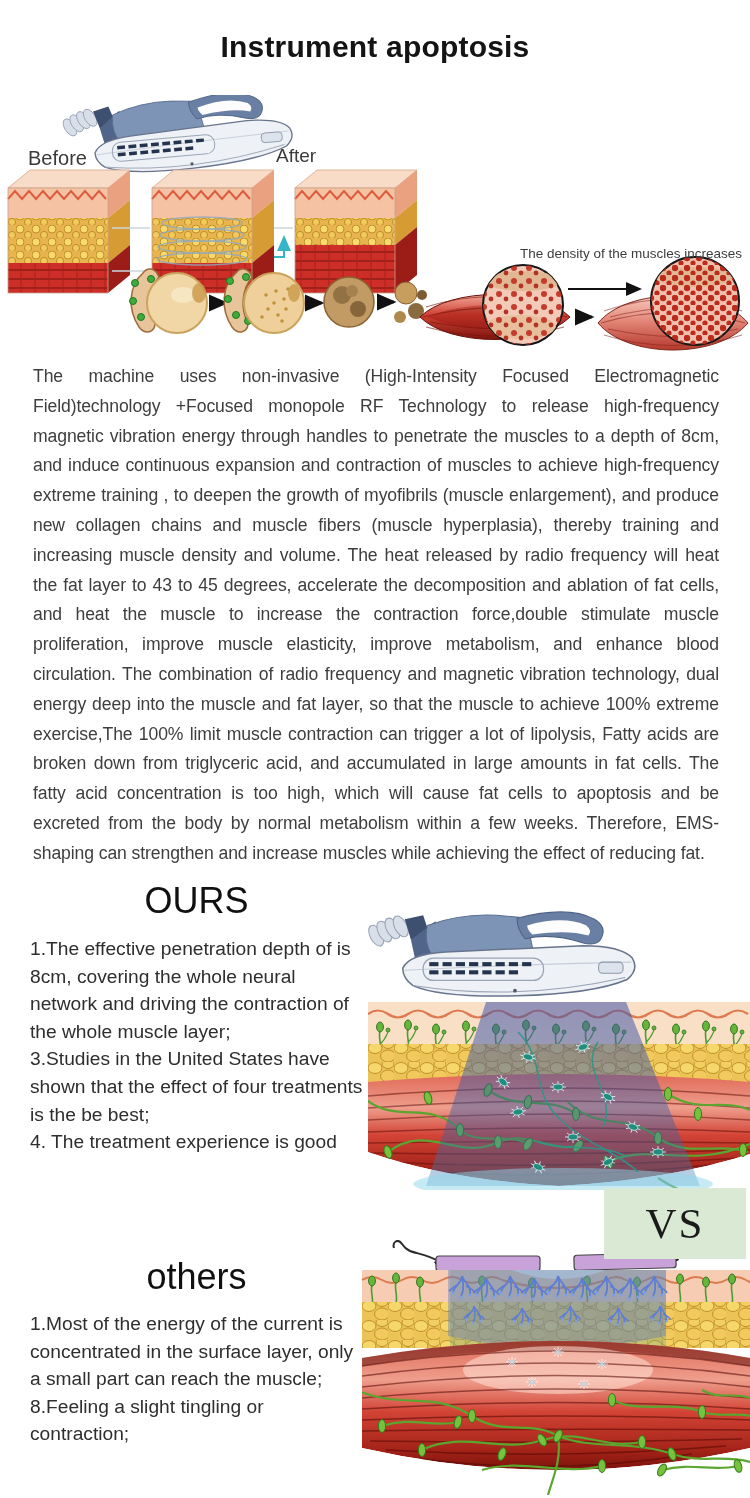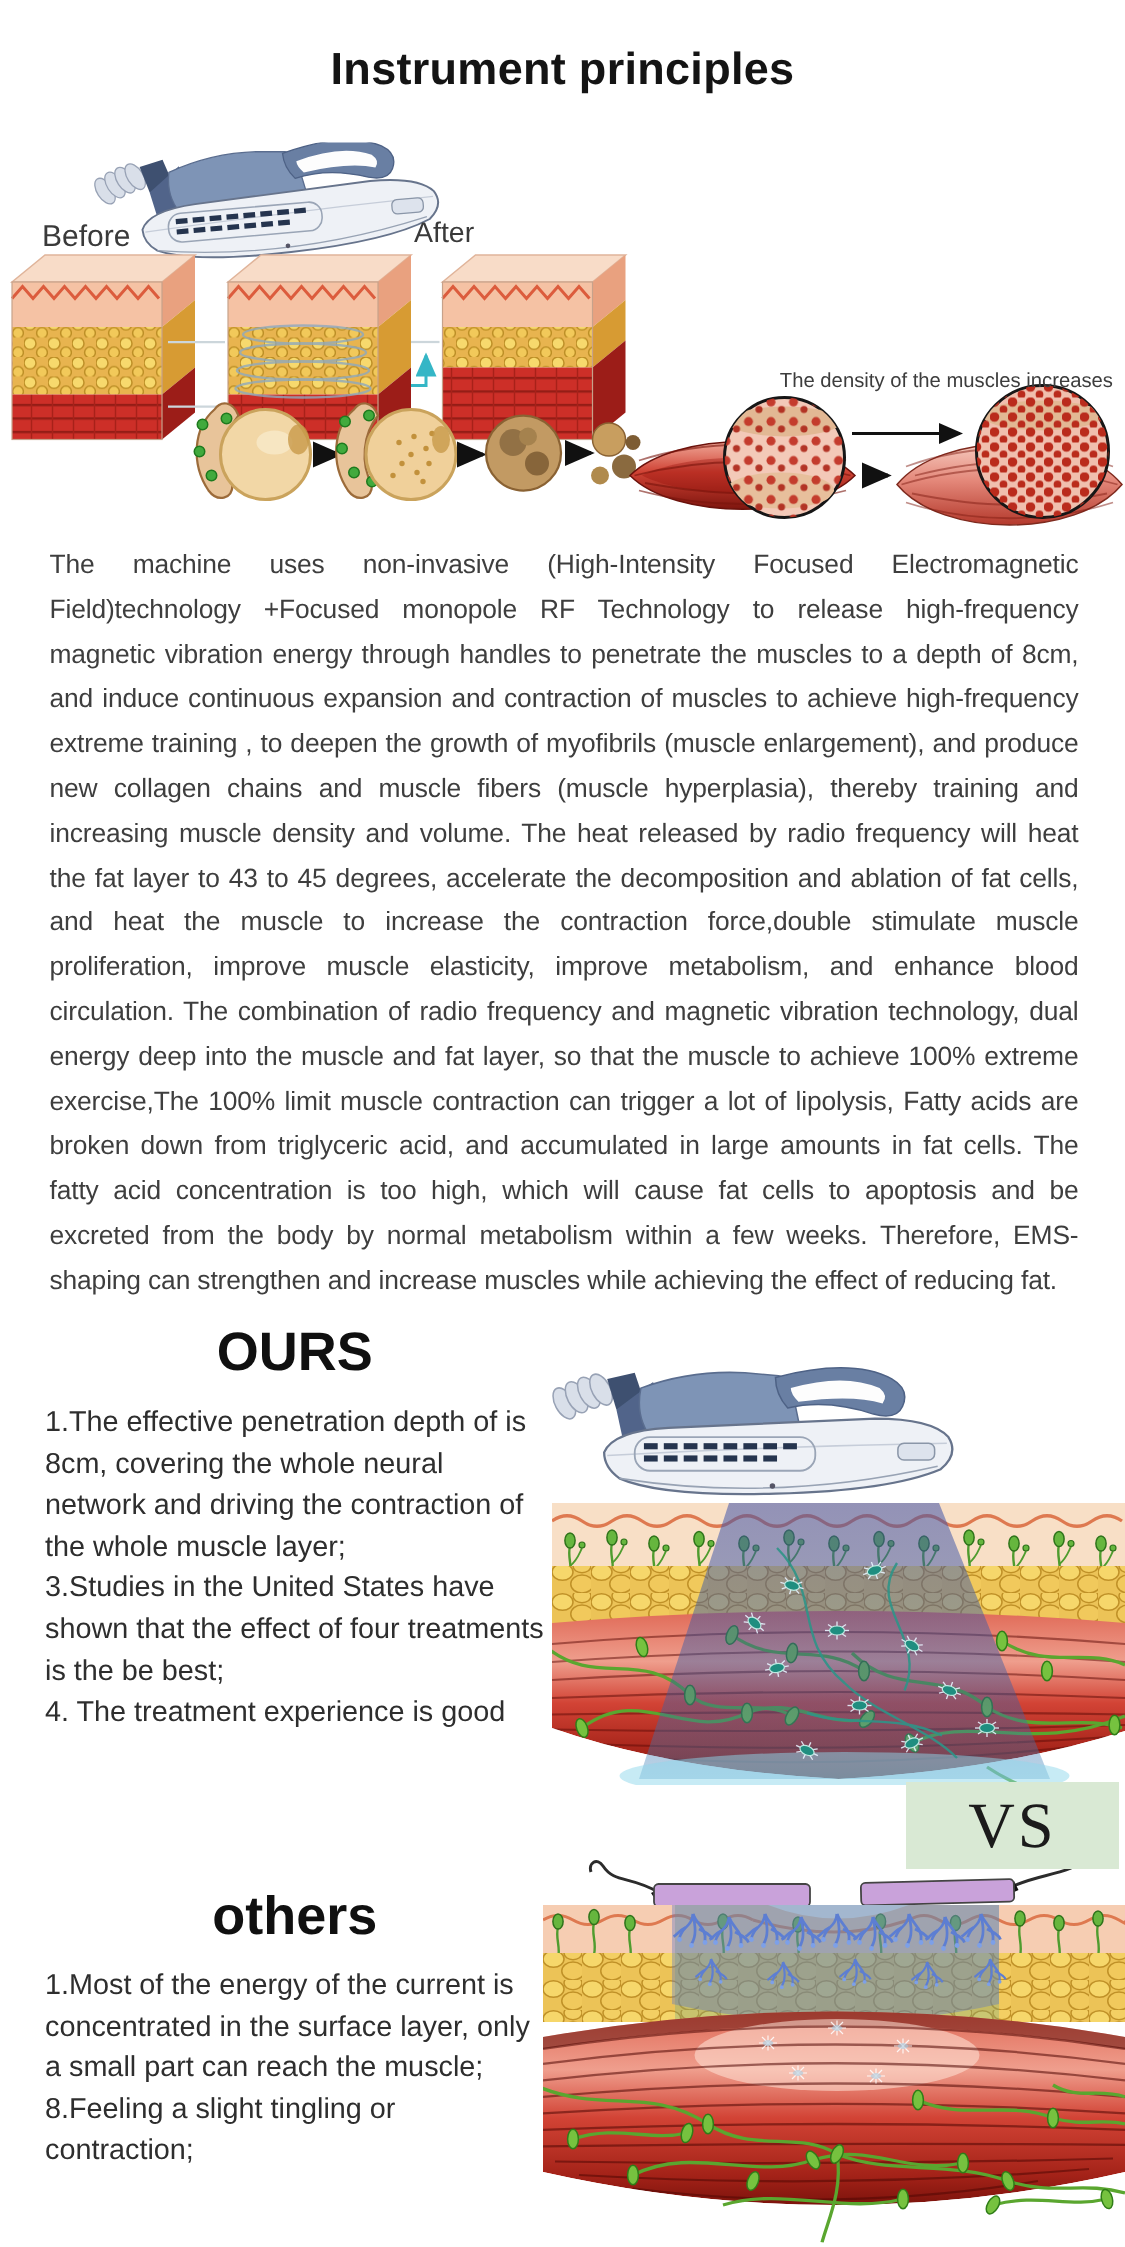--- a/index.html
+++ b/index.html
@@ -7,34 +7,34 @@
         font-family:"Liberation Sans",sans-serif;}
   .abs{position:absolute;}
   .title{left:0;top:30px;width:750px;text-align:center;margin:0;
          font-size:30px;font-weight:800;color:#141414;letter-spacing:0.2px;}
   .diag-label{color:#3a3a3a;font-size:20px;}
   .density-caption{left:430px;top:246px;width:312px;text-align:right;
                    font-size:13.5px;color:#3d3d3d;}
   .desc{left:33px;top:362px;width:686px;margin:0;text-align:justify;
         font-size:17.6px;line-height:29.8px;color:#3e3e3e;letter-spacing:-0.1px;}
   .col-h{left:30px;width:333px;text-align:center;margin:0;
-         font-size:36px;font-weight:700;color:#101010;}
+         font-size:36px;font-weight:400;color:#101010;}
   .claims{left:30px;width:334px;font-size:19.2px;line-height:27.6px;color:#2e2e2e;}
   .claims p{margin:0;}
-  .vs-box{left:604px;top:1188px;width:142px;height:58px;background:#d9e9d4;
+  .vs-box{left:604px;top:1188px;width:142px;height:71px;background:#d9e9d4;
           display:flex;align-items:center;justify-content:center;z-index:5;
           font-family:"Liberation Serif",serif;font-size:43px;color:#1b1b1b;letter-spacing:2px;}
   svg{display:block;}
 </style>
 </head>
 <body>
 
 <div class="page">
 
-  <h1 class="abs title">Instrument principles</h1>
+  <h1 class="abs title">Instrument apoptosis</h1>
 
   <svg class="abs" style="left:0;top:95px;" width="750" height="272" viewBox="0 0 750 272">
     <defs>
       <marker id="mArr" markerWidth="9" markerHeight="8" refX="7" refY="3.5" orient="auto">
         <path d="M0,0 L8,3.5 L0,7 Z" fill="#111"></path>
       </marker>
       <marker id="mTeal" markerWidth="9" markerHeight="8" refX="7" refY="3.5" orient="auto">
         <path d="M0,0 L8,3.5 L0,7 Z" fill="#35b6c6"></path>
       </marker>
       <pattern id="fatP" width="16" height="13" patternUnits="userSpaceOnUse">

